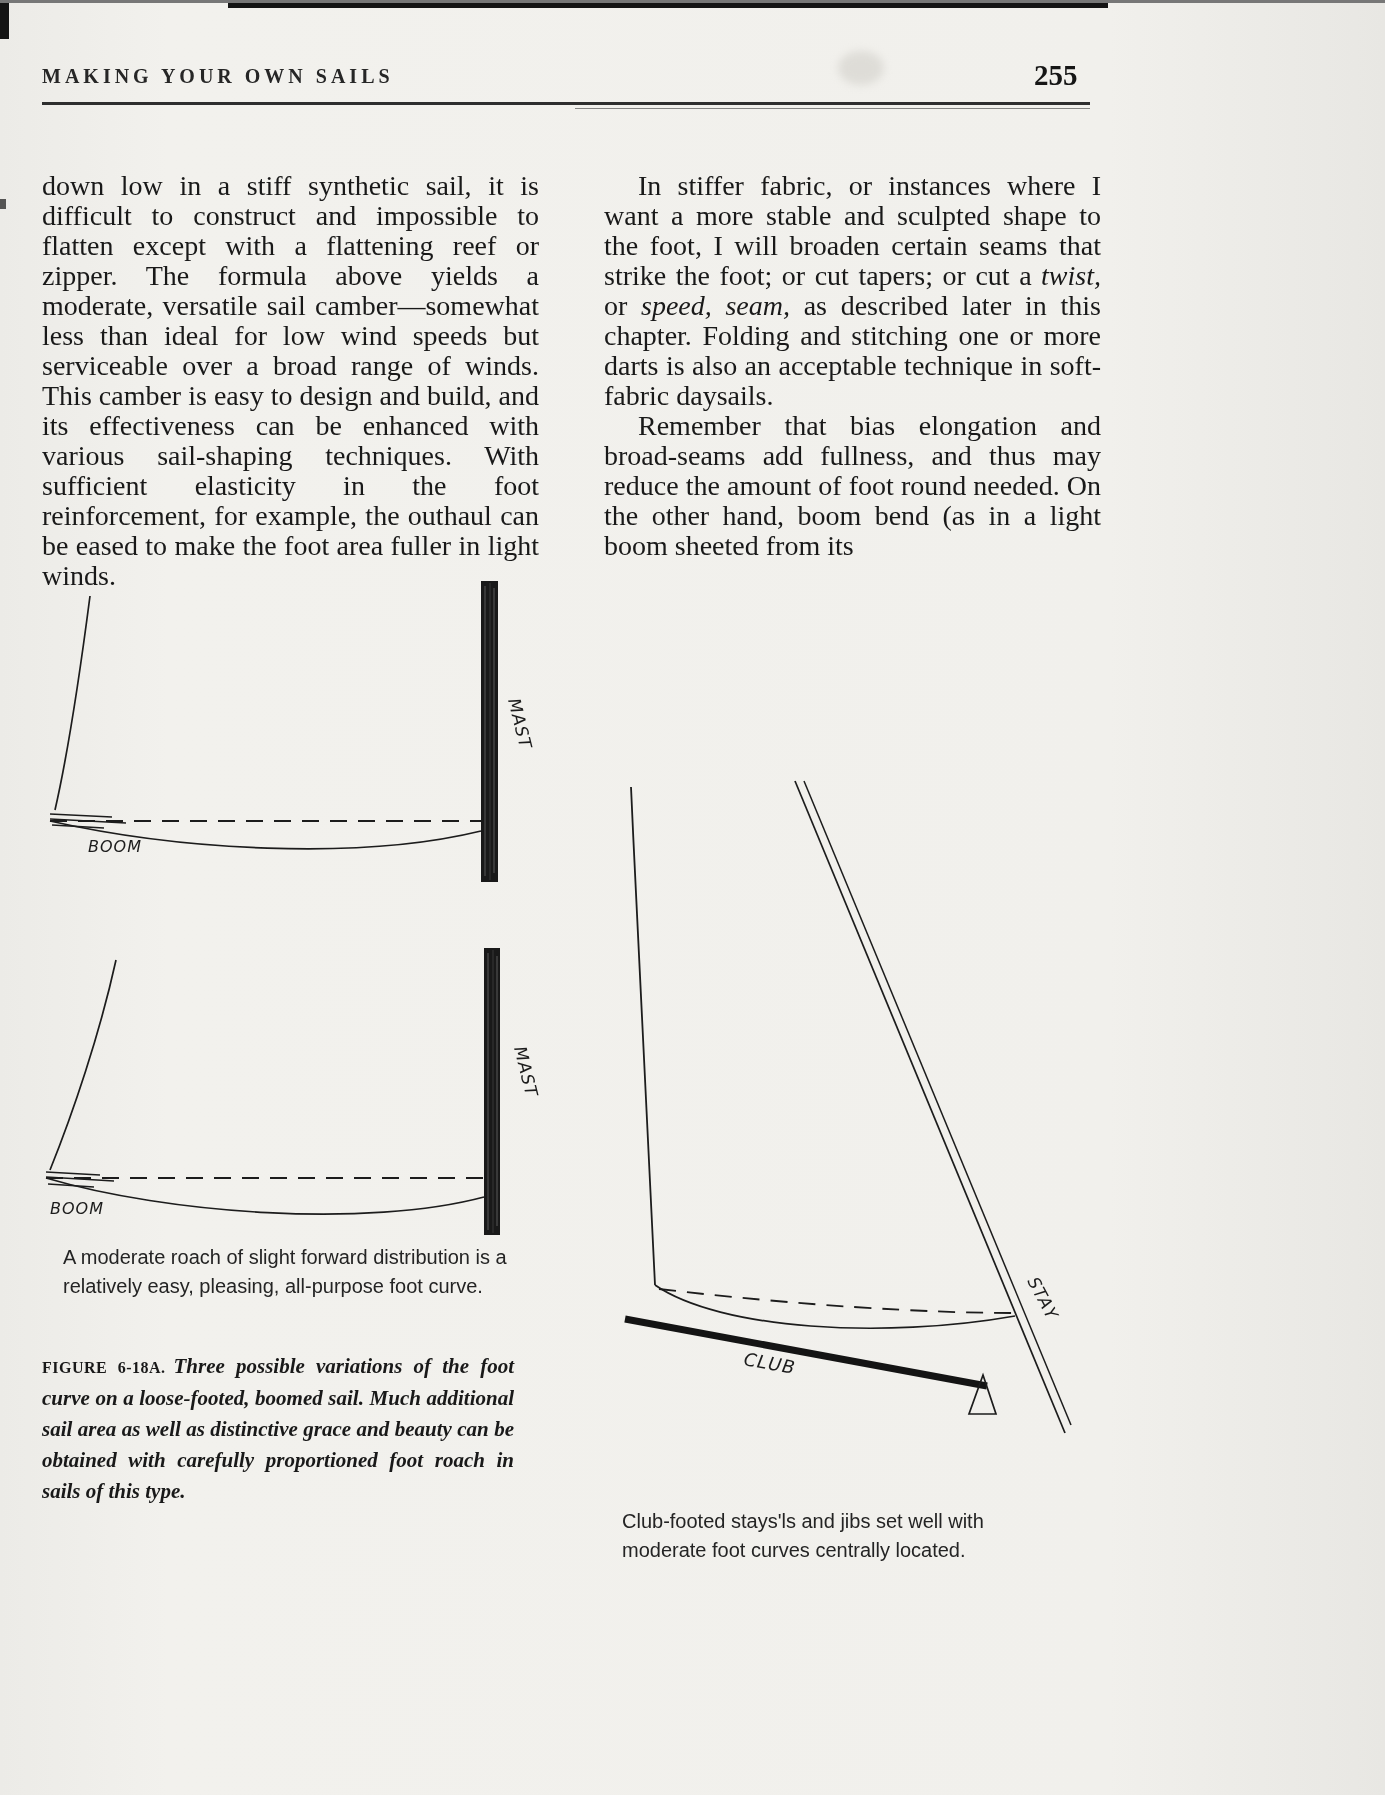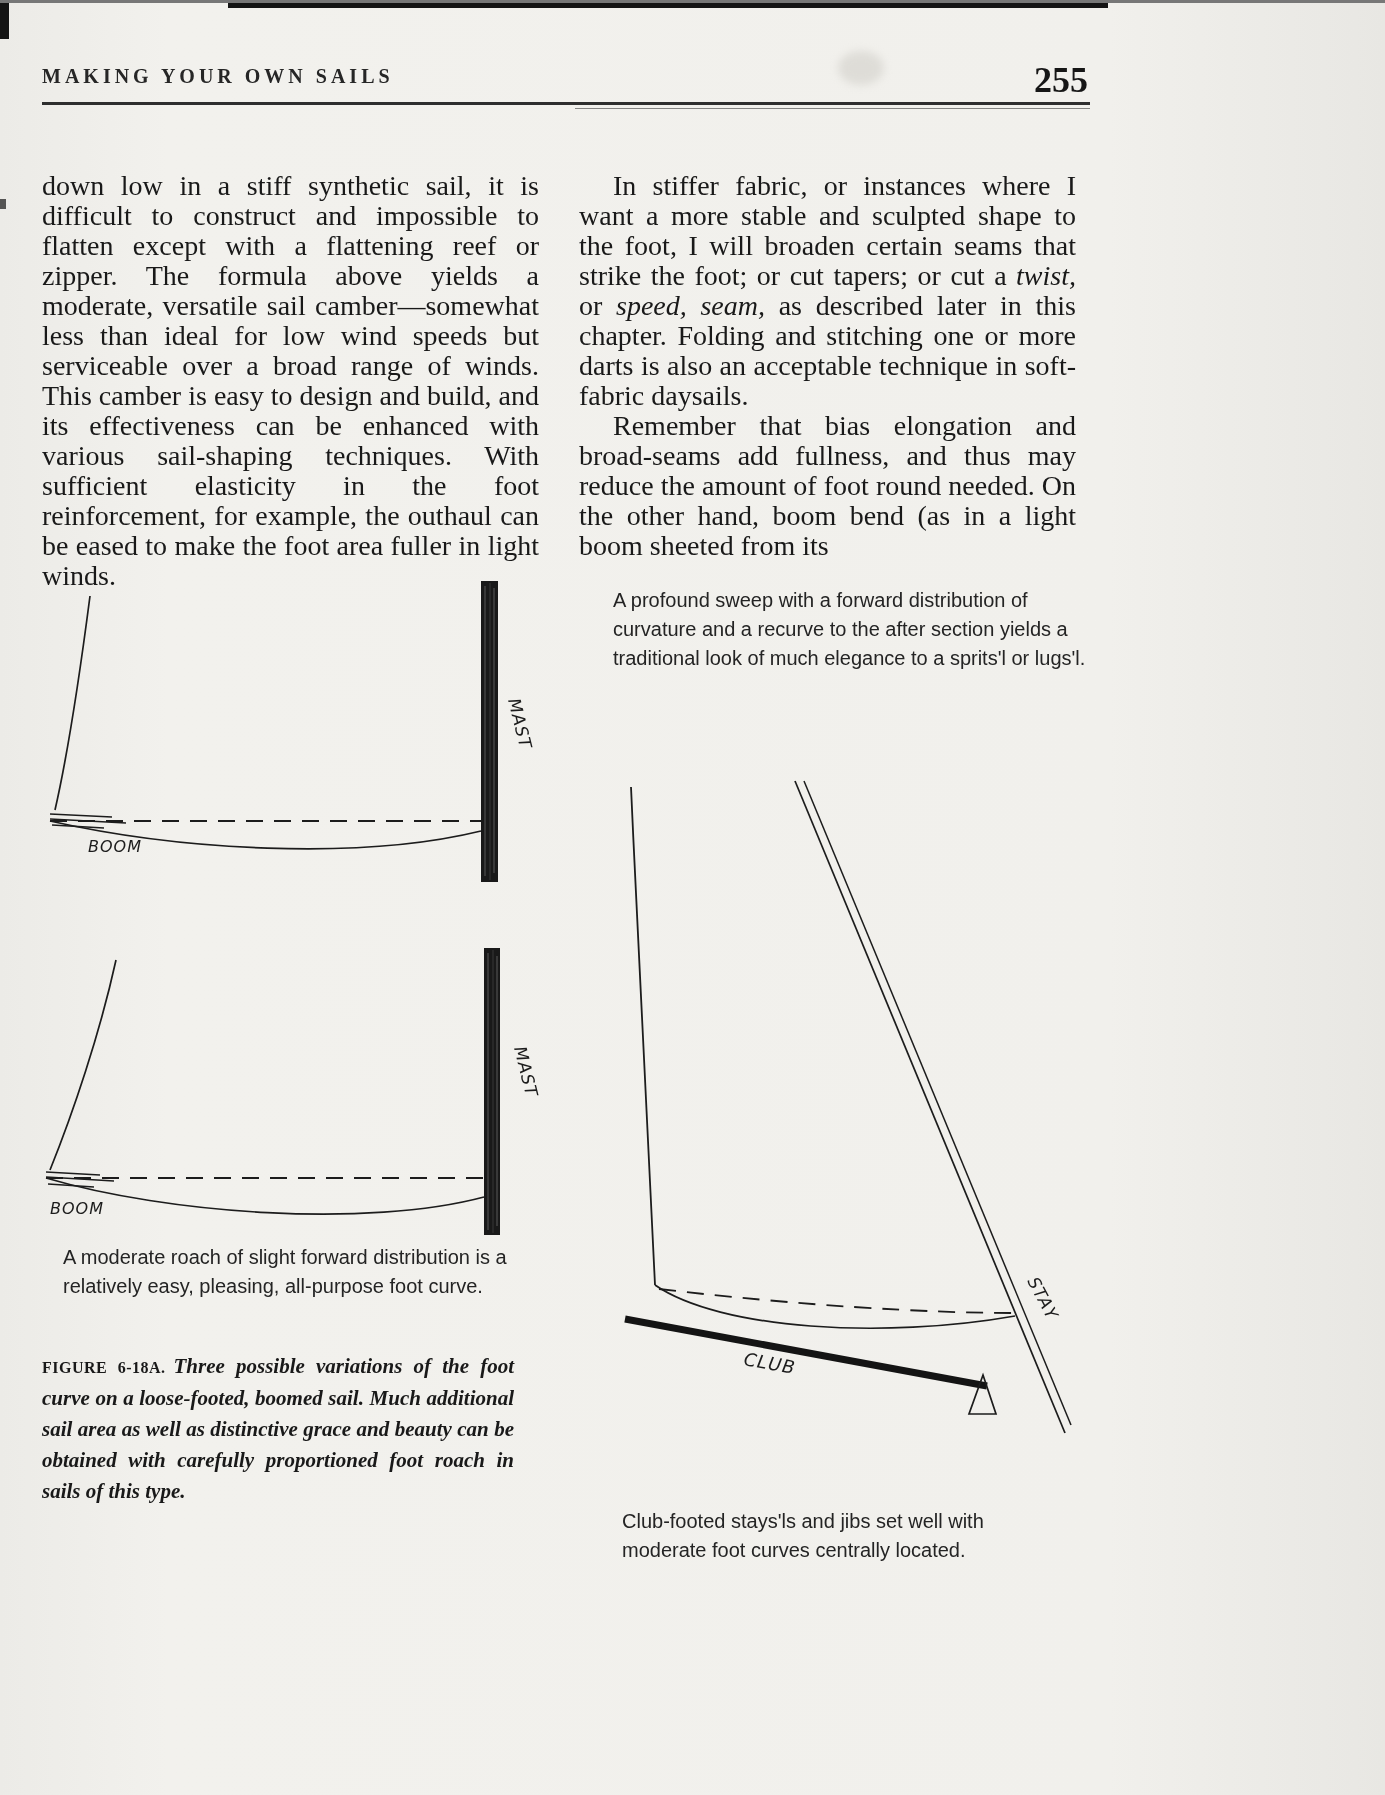--- a/index.html
+++ b/index.html
@@ -13,32 +13,32 @@
     color:#1c1c1c;
   }
   .artifact{position:absolute;background:#141414;}
   .smudge{position:absolute;background:#cfcdc7;border-radius:50%;filter:blur(4px);opacity:.55;}
   .running-header{
     position:absolute;left:42px;top:62px;
     font-size:20px;font-weight:600;letter-spacing:4px;color:#262626;
   }
   .page-number{
     position:absolute;left:1034px;top:56px;
-    font-size:36px;font-weight:700;color:#161616;
+    font-size:29px;font-weight:700;color:#161616;
   }
   .header-rule{position:absolute;left:42px;top:99px;width:1048px;height:3px;background:#2e2e2e;}
   .header-rule-2{position:absolute;left:575px;top:105px;width:515px;height:1px;background:#4a4a4a;opacity:.65;}
   .body-text{
     position:absolute;width:497px;
     font-size:28px;line-height:30px;text-align:justify;color:#191919;
     margin:0;
   }
   .indent{text-indent:34px;}
   .col-left{left:42px;top:168px;}
-  .col-right{left:579px;top:168px;}
+  .col-right{left:604px;top:168px;}
   .sans-caption{
     position:absolute;
     font-family:"Liberation Sans",sans-serif;
     font-size:20px;line-height:29px;color:#242424;margin:0;
   }
   .cap-sweep{left:613px;top:583px;width:478px;}
   .cap-roach{left:63px;top:1240px;width:482px;}
   .cap-club{left:622px;top:1504px;width:420px;}
   .fig-caption{
     position:absolute;left:42px;top:1348px;width:472px;
@@ -70,21 +70,20 @@
   <div class="header-rule"></div>
   <div class="header-rule-2"></div>
 
   <p class="body-text col-left">down low in a stiff synthetic sail, it is difficult to construct and impossible to flatten except with a flattening reef or zipper. The formula above yields a moderate, versatile sail camber—somewhat less than ideal for low wind speeds but serviceable over a broad range of winds. This camber is easy to design and build, and its effectiveness can be enhanced with various sail-shaping techniques. With sufficient elasticity in the foot reinforcement, for example, the outhaul can be eased to make the foot area fuller in light winds.</p>
 
   <div class="body-text col-right">
     <p class="body-text" style="position:static;width:auto;"><span class="indent" style="display:inline-block;width:34px;text-indent:0;"></span><span>In stiffer fabric, or instances where I want a more stable and sculpted shape to the foot, I will broaden certain seams that strike the foot; or cut tapers; or cut a </span><em>twist,</em><span> or </span><em>speed, seam,</em><span> as described later in this chapter. Folding and stitching one or more darts is also an acceptable technique in soft-fabric daysails.</span></p>
     <p class="body-text indent" style="position:static;width:auto;margin:0;">Remember that bias elongation and broad-seams add fullness, and thus may reduce the amount of foot round needed. On the other hand, boom bend (as in a light boom sheeted from its</p>
   </div>
 
-  <p class="sans-caption cap-sweep">A profound sweep with a forward distribution of curvature and a recurve to the after section yields a traditional look of much elegance to a sprits'l or lugs'l.</p>
 
   <svg class="figure fig1" width="505" height="315" viewBox="0 0 505 315">
 
     <g>
       <rect x="443" y="3" width="17" height="301" fill="#191919"></rect>
       <path d="M447 8 V298" stroke="#4d4d4d" stroke-width="1.2" fill="none"></path>
       <path d="M452 5 V302" stroke="#2e2e2e" stroke-width="1.5" fill="none"></path>
       <path d="M456 10 V295" stroke="#5a5a5a" stroke-width="1" fill="none"></path>
     </g>
 

